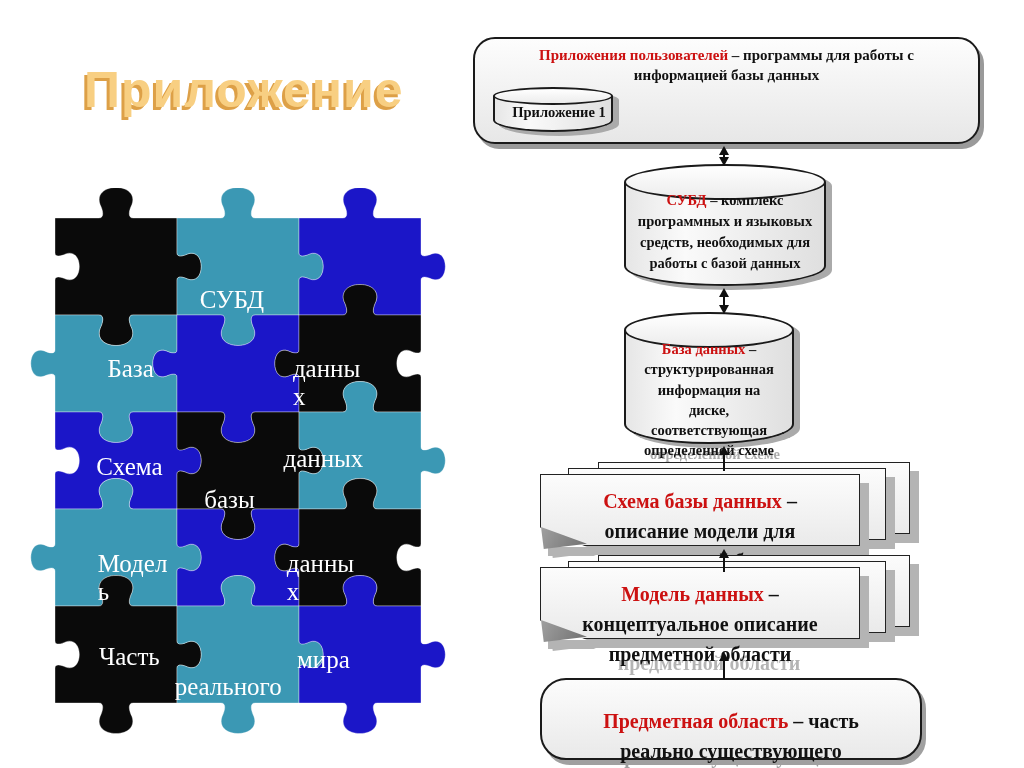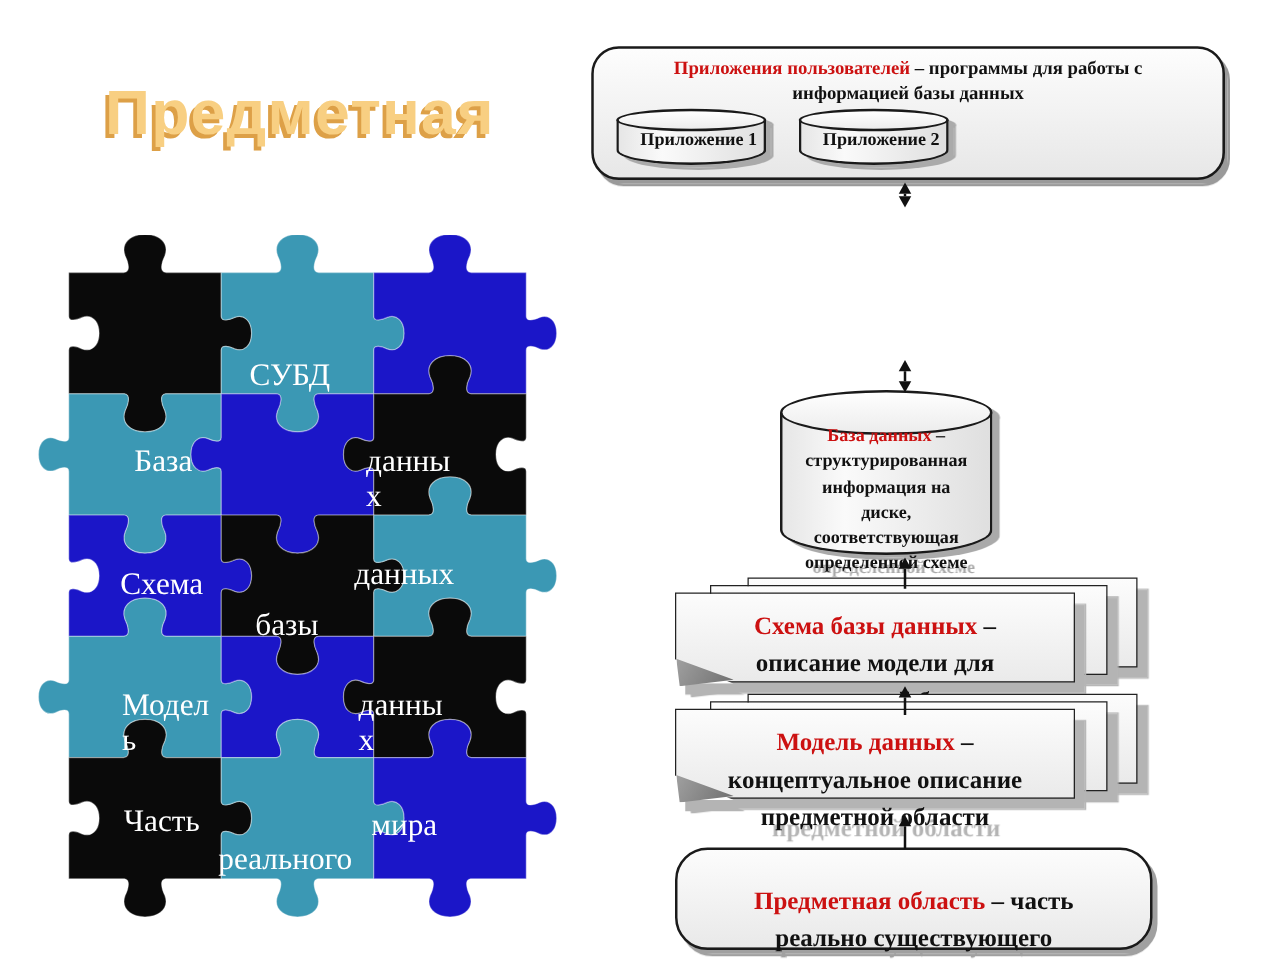--- a/index.html
+++ b/index.html
@@ -73,21 +73,21 @@
   
   .puzzle{position:absolute;left:25px;top:188px;width:430px;height:560px;}
   .puzzle text{font-family:"Liberation Serif",serif;font-size:25px;fill:#ffffff;}
 </style>
 </head>
 <body>
 
 <div class="slide">
 
   <div class="title">
-    <div>Предметная</div>
+    <div>Приложение</div>
   </div>
 
   <svg class="puzzle" id="puzzle-svg" viewBox="0 0 430 560">
       <path d="M30,30 L73.9,30.0 C80.0,30.0 77.6,21.5 75.1,16.6 C71.5,6.8 78.8,-0.5 91.0,-0.5 C103.2,-0.5 110.5,6.8 106.9,16.6 C104.4,21.5 102.0,30.0 108.1,30.0 L152.0,30.0 L152.0,64.9 C152.0,69.8 158.8,67.8 162.7,65.9 C170.4,63.0 176.3,68.8 176.3,78.5 C176.3,88.2 170.4,94.0 162.7,91.1 C158.8,89.2 152.0,87.2 152.0,92.1 L152.0,127.0 L108.1,127.0 C102.0,127.0 104.4,135.5 106.9,140.4 C110.5,150.2 103.2,157.5 91.0,157.5 C78.8,157.5 71.5,150.2 75.1,140.4 C77.6,135.5 80.0,127.0 73.9,127.0 L30.0,127.0 L30.0,92.1 C30.0,87.2 36.8,89.2 40.7,91.1 C48.4,94.0 54.3,88.2 54.3,78.5 C54.3,68.8 48.4,63.0 40.7,65.9 C36.8,67.8 30.0,69.8 30.0,64.9 L30.0,30.0 Z" fill="#0A0A0A" stroke="rgba(255,255,255,0.35)" stroke-width="1"></path>
       <path d="M152,30 L195.9,30.0 C202.0,30.0 199.6,21.5 197.1,16.6 C193.5,6.8 200.8,-0.5 213.0,-0.5 C225.2,-0.5 232.5,6.8 228.9,16.6 C226.4,21.5 224.0,30.0 230.1,30.0 L274.0,30.0 L274.0,64.9 C274.0,69.8 280.8,67.8 284.7,65.9 C292.4,63.0 298.3,68.8 298.3,78.5 C298.3,88.2 292.4,94.0 284.7,91.1 C280.8,89.2 274.0,87.2 274.0,92.1 L274.0,127.0 L230.1,127.0 C224.0,127.0 226.4,135.5 228.9,140.4 C232.5,150.2 225.2,157.5 213.0,157.5 C200.8,157.5 193.5,150.2 197.1,140.4 C199.6,135.5 202.0,127.0 195.9,127.0 L152.0,127.0 L152.0,92.1 C152.0,87.2 158.8,89.2 162.7,91.1 C170.4,94.0 176.3,88.2 176.3,78.5 C176.3,68.8 170.4,63.0 162.7,65.9 C158.8,67.8 152.0,69.8 152.0,64.9 L152.0,30.0 Z" fill="#3B98B4" stroke="rgba(255,255,255,0.35)" stroke-width="1"></path>
       <path d="M274,30 L317.9,30.0 C324.0,30.0 321.6,21.5 319.1,16.6 C315.5,6.8 322.8,-0.5 335.0,-0.5 C347.2,-0.5 354.5,6.8 350.9,16.6 C348.4,21.5 346.0,30.0 352.1,30.0 L396.0,30.0 L396.0,64.9 C396.0,69.8 402.8,67.8 406.7,65.9 C414.4,63.0 420.3,68.8 420.3,78.5 C420.3,88.2 414.4,94.0 406.7,91.1 C402.8,89.2 396.0,87.2 396.0,92.1 L396.0,127.0 L352.1,127.0 C346.0,127.0 348.4,118.5 350.9,113.6 C354.5,103.8 347.2,96.5 335.0,96.5 C322.8,96.5 315.5,103.8 319.1,113.6 C321.6,118.5 324.0,127.0 317.9,127.0 L274.0,127.0 L274.0,92.1 C274.0,87.2 280.8,89.2 284.7,91.1 C292.4,94.0 298.3,88.2 298.3,78.5 C298.3,68.8 292.4,63.0 284.7,65.9 C280.8,67.8 274.0,69.8 274.0,64.9 L274.0,30.0 Z" fill="#1B16C8" stroke="rgba(255,255,255,0.35)" stroke-width="1"></path>
       <path d="M30,127 L73.9,127.0 C80.0,127.0 77.6,135.5 75.1,140.4 C71.5,150.2 78.8,157.5 91.0,157.5 C103.2,157.5 110.5,150.2 106.9,140.4 C104.4,135.5 102.0,127.0 108.1,127.0 L152.0,127.0 L152.0,161.9 C152.0,166.8 145.2,164.8 141.3,162.9 C133.6,160.0 127.8,165.8 127.8,175.5 C127.8,185.2 133.6,191.0 141.3,188.1 C145.2,186.2 152.0,184.2 152.0,189.1 L152.0,224.0 L108.1,224.0 C102.0,224.0 104.4,232.5 106.9,237.4 C110.5,247.2 103.2,254.5 91.0,254.5 C78.8,254.5 71.5,247.2 75.1,237.4 C77.6,232.5 80.0,224.0 73.9,224.0 L30.0,224.0 L30.0,189.1 C30.0,184.2 23.2,186.2 19.3,188.1 C11.6,191.0 5.8,185.2 5.8,175.5 C5.8,165.8 11.6,160.0 19.3,162.9 C23.2,164.8 30.0,166.8 30.0,161.9 L30.0,127.0 Z" fill="#3B98B4" stroke="rgba(255,255,255,0.35)" stroke-width="1"></path>
       <path d="M152,127 L195.9,127.0 C202.0,127.0 199.6,135.5 197.1,140.4 C193.5,150.2 200.8,157.5 213.0,157.5 C225.2,157.5 232.5,150.2 228.9,140.4 C226.4,135.5 224.0,127.0 230.1,127.0 L274.0,127.0 L274.0,161.9 C274.0,166.8 267.2,164.8 263.3,162.9 C255.6,160.0 249.8,165.8 249.8,175.5 C249.8,185.2 255.6,191.0 263.3,188.1 C267.2,186.2 274.0,184.2 274.0,189.1 L274.0,224.0 L230.1,224.0 C224.0,224.0 226.4,232.5 228.9,237.4 C232.5,247.2 225.2,254.5 213.0,254.5 C200.8,254.5 193.5,247.2 197.1,237.4 C199.6,232.5 202.0,224.0 195.9,224.0 L152.0,224.0 L152.0,189.1 C152.0,184.2 145.2,186.2 141.3,188.1 C133.6,191.0 127.8,185.2 127.8,175.5 C127.8,165.8 133.6,160.0 141.3,162.9 C145.2,164.8 152.0,166.8 152.0,161.9 L152.0,127.0 Z" fill="#1B16C8" stroke="rgba(255,255,255,0.35)" stroke-width="1"></path>
       <path d="M274,127 L317.9,127.0 C324.0,127.0 321.6,118.5 319.1,113.6 C315.5,103.8 322.8,96.5 335.0,96.5 C347.2,96.5 354.5,103.8 350.9,113.6 C348.4,118.5 346.0,127.0 352.1,127.0 L396.0,127.0 L396.0,161.9 C396.0,166.8 389.2,164.8 385.3,162.9 C377.6,160.0 371.8,165.8 371.8,175.5 C371.8,185.2 377.6,191.0 385.3,188.1 C389.2,186.2 396.0,184.2 396.0,189.1 L396.0,224.0 L352.1,224.0 C346.0,224.0 348.4,215.5 350.9,210.6 C354.5,200.8 347.2,193.5 335.0,193.5 C322.8,193.5 315.5,200.8 319.1,210.6 C321.6,215.5 324.0,224.0 317.9,224.0 L274.0,224.0 L274.0,189.1 C274.0,184.2 267.2,186.2 263.3,188.1 C255.6,191.0 249.8,185.2 249.8,175.5 C249.8,165.8 255.6,160.0 263.3,162.9 C267.2,164.8 274.0,166.8 274.0,161.9 L274.0,127.0 Z" fill="#0A0A0A" stroke="rgba(255,255,255,0.35)" stroke-width="1"></path>
       <path d="M30,224 L73.9,224.0 C80.0,224.0 77.6,232.5 75.1,237.4 C71.5,247.2 78.8,254.5 91.0,254.5 C103.2,254.5 110.5,247.2 106.9,237.4 C104.4,232.5 102.0,224.0 108.1,224.0 L152.0,224.0 L152.0,258.9 C152.0,263.8 158.8,261.8 162.7,259.9 C170.4,257.0 176.3,262.8 176.3,272.5 C176.3,282.2 170.4,288.0 162.7,285.1 C158.8,283.2 152.0,281.2 152.0,286.1 L152.0,321.0 L108.1,321.0 C102.0,321.0 104.4,312.5 106.9,307.6 C110.5,297.8 103.2,290.5 91.0,290.5 C78.8,290.5 71.5,297.8 75.1,307.6 C77.6,312.5 80.0,321.0 73.9,321.0 L30.0,321.0 L30.0,286.1 C30.0,281.2 36.8,283.2 40.7,285.1 C48.4,288.0 54.3,282.2 54.3,272.5 C54.3,262.8 48.4,257.0 40.7,259.9 C36.8,261.8 30.0,263.8 30.0,258.9 L30.0,224.0 Z" fill="#1B16C8" stroke="rgba(255,255,255,0.35)" stroke-width="1"></path>
@@ -122,27 +122,29 @@
     <div class="apps-label dg">
       <div class="apps-label-inner">
         <span class="term">Приложения пользователей</span><span> – программы для работы с информацией базы данных</span>
       </div>
     </div>
     <div class="cyl cyl-sm" style="left:18px;top:48px;">
       <div class="cyl-body"></div>
       <div class="cyl-top"></div>
       <div class="cyl-label dg">Приложение 1</div>
     </div>
-    <div class="cyl cyl-sm" style="left:164px;top:48px;">
-      <div class="cyl-body"></div>
-      <div class="cyl-top"></div>
-      <div class="cyl-label dg">Приложение 2</div>
+  </div>
+
+  <div class="cyl cyl-lg" id="dbms">
+    <div class="cyl-body"></div>
+    <div class="cyl-top"></div>
+    <div class="cyl-label dg">
+      <span class="term">СУБД</span><span> – комплекс программных и языковых средств, необходимых для работы с базой данных</span>
     </div>
   </div>
-
 
   <div class="cyl cyl-lg" id="db">
     <div class="cyl-body"></div>
     <div class="cyl-top"></div>
     <div class="cyl-label dg">
       <span class="term">База данных</span><span> – структурированная информация на диске, соответствующая определенной схеме</span>
     </div>
   </div>
 
   <div class="stack" id="schema-stack">

